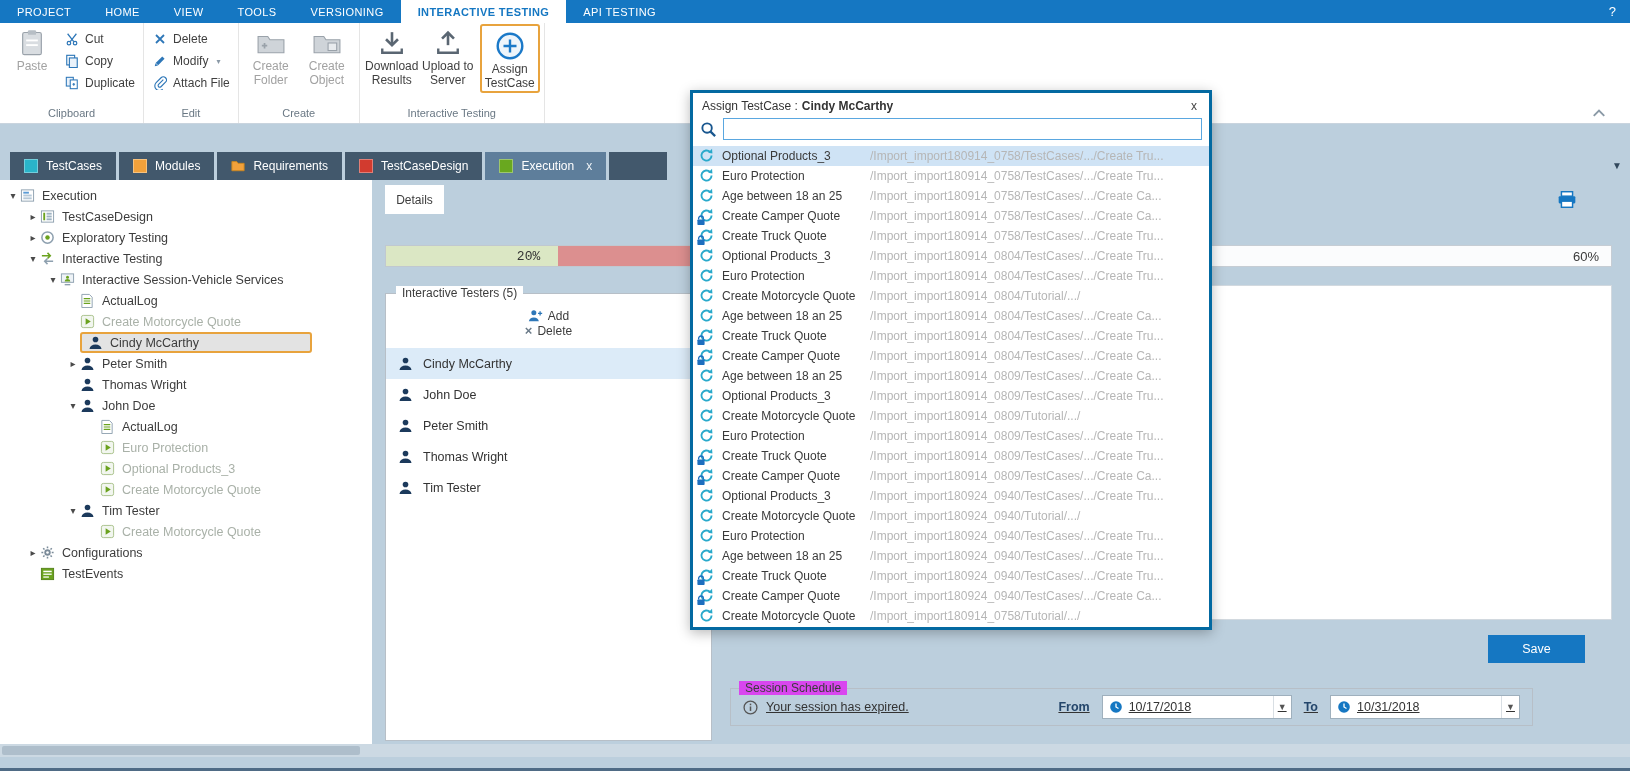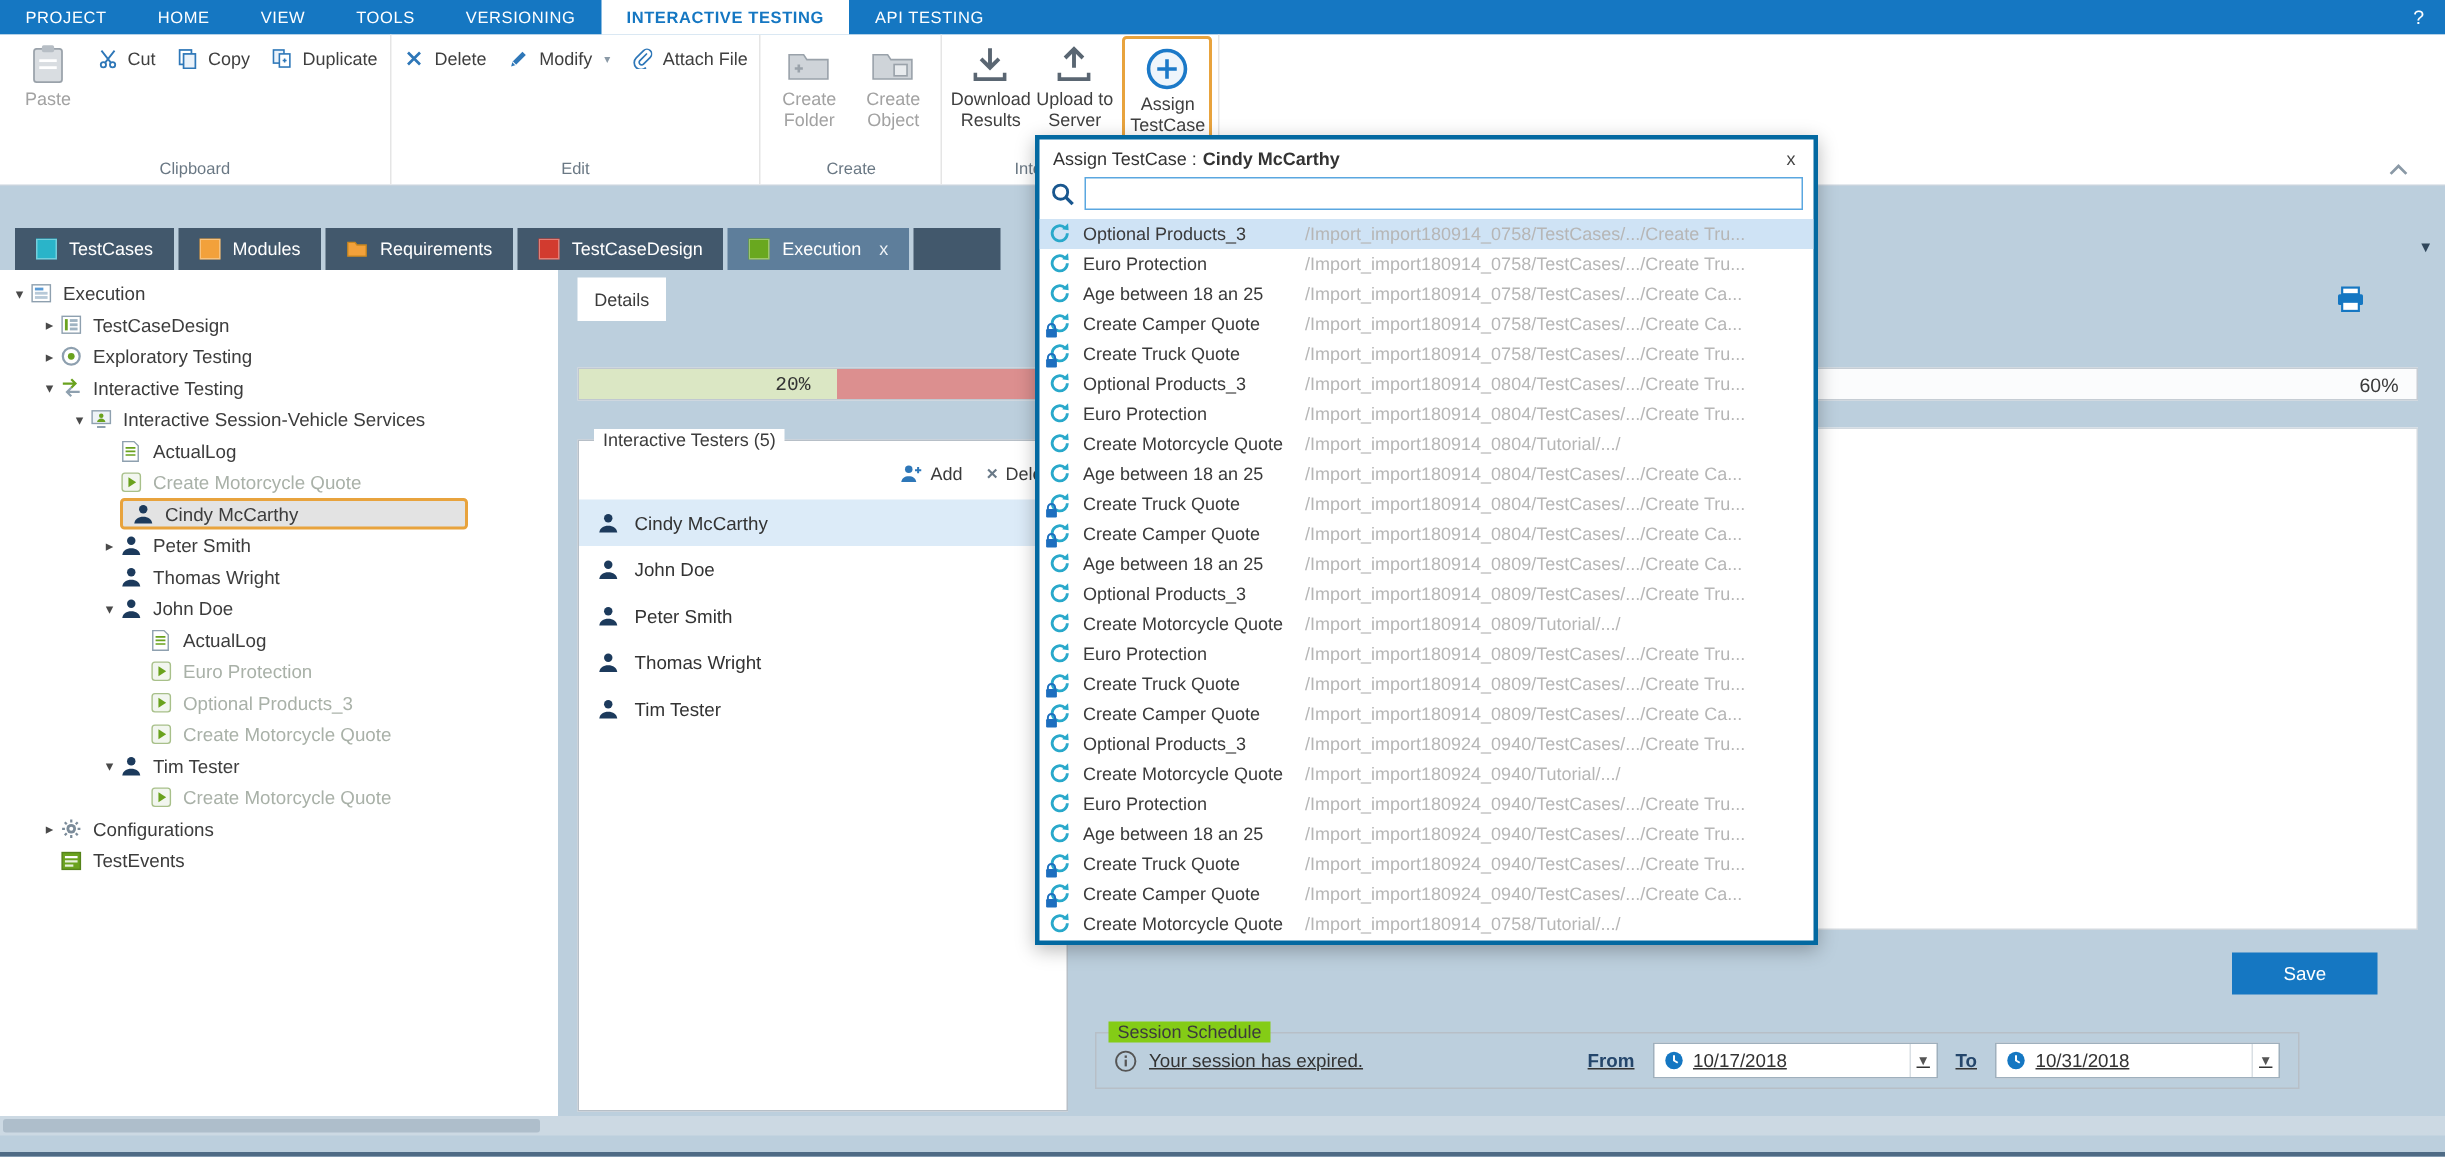--- a/index.html
+++ b/index.html
@@ -16,21 +16,21 @@
   
   .ribbon{position:absolute;top:23px;left:0;right:0;height:101px;background:#fff;border-bottom:1px solid #c9d4de;display:flex;}
   .rgroup{display:flex;flex-direction:column;padding:0 4px;}
   .rgroup+.rgroup{border-left:1px solid #e5e5e5;}
   .rgroup.last{border-right:1px solid #e5e5e5;}
   .rgroup-body{flex:1;display:flex;align-items:flex-start;}
   .rgroup-label{height:17px;text-align:center;font-size:11px;color:#6a7884;line-height:15px;}
   .big-btn{width:56px;display:flex;flex-direction:column;align-items:center;padding-top:5px;gap:2px;font-size:12px;color:#3f3f3f;text-align:center;line-height:1.15;}
   .big-btn .bicon{width:30px;height:30px;display:flex;align-items:center;justify-content:center;}
   .big-btn.disabled{color:#a2a2a2;}
-  .small-col{display:flex;flex-direction:row;padding-top:8px;gap:6px;}
+  .small-col{display:flex;flex-direction:column;padding-top:8px;gap:6px;}
   .small-btn{display:flex;align-items:center;gap:6px;font-size:12px;color:#3f3f3f;height:16px;padding:0 4px;white-space:nowrap;}
   .sicon{width:15px;height:15px;display:inline-flex;align-items:center;justify-content:center;}
   .mod-chev{color:#8a99a6;font-size:8px;margin-left:2px;}
   .assign-wrap{border:2px solid #e8a33d;border-radius:3px;margin:1px 0 3px 4px;display:flex;}
   .ribbon-collapse{position:absolute;right:24px;bottom:6px;width:14px;height:10px;}
 
   
   .tabstrip{position:absolute;top:152px;left:0;right:0;height:28px;display:flex;align-items:flex-end;padding-left:10px;gap:3px;}
   .tab{height:28px;background:#42586c;color:#fff;display:flex;align-items:center;gap:8px;padding:0 14px;font-size:12px;white-space:nowrap;}
   .tab.active{background:#5e7e9b;}
@@ -49,35 +49,35 @@
   .tree-sel{background:#e3e3e3;border:2px solid #e8a33d;border-radius:3px;display:flex;align-items:center;height:21px;padding:0 4px;min-width:232px;}
   .tree-sel .tree-icon{margin-left:2px;}
 
   
   .details-tab{position:absolute;left:385px;top:185px;width:59px;height:29px;background:#fff;display:flex;align-items:center;justify-content:center;font-size:12px;color:#3c3c3c;}
   .progress-mid{position:absolute;left:385px;top:245px;width:327px;height:22px;display:flex;border:1px solid #c0c8d0;background:#fff;}
   .pg-green{width:53%;background:#dbe7c4;display:flex;align-items:center;justify-content:flex-end;padding-right:18px;font-size:13px;color:#333;font-family:Liberation Mono, monospace;}
   .pg-red{flex:1;background:#dc8f8f;}
   .testers{position:absolute;left:385px;top:293px;width:327px;bottom:30px;background:#fff;border:1px solid #b7bfc7;}
   .testers-legend{position:absolute;left:10px;top:-8px;background:#fff;padding:0 6px;font-size:12px;color:#3c3c3c;}
-  .testers-actions{display:flex;justify-content:flex-end;align-items:center;gap:16px;padding:14px 6px 10px;font-size:12px;color:#3c3c3c;}
+  .testers-actions{display:flex;justify-content:flex-end;align-items:center;padding:14px 6px 10px;font-size:12px;color:#3c3c3c;flex-direction:column;}
   .action-btn{display:flex;align-items:center;gap:5px;}
   .x-gray{color:#6a7a88;font-weight:bold;font-size:13px;}
   .tester-row{height:31px;display:flex;align-items:center;gap:10px;padding-left:12px;font-size:12.5px;color:#333;}
   .tester-row.selected{background:#dcebf8;}
   .t-icon{width:15px;height:15px;display:inline-flex;}
 
   
   .right-panel{position:absolute;left:715px;right:8px;top:180px;bottom:27px;}
   .printer{position:absolute;right:45px;top:10px;width:20px;height:19px;}
   .progress-right{position:absolute;left:15px;right:10px;top:65px;height:22px;border:1px solid #c6cdd4;background:#fbfcfd;display:flex;align-items:center;justify-content:flex-end;padding-right:12px;font-size:13px;color:#3a3a3a;}
   .right-box{position:absolute;left:15px;right:10px;top:105px;height:335px;background:#fff;border:1px solid #d2d9df;}
   .save-btn{position:absolute;right:37px;top:455px;width:97px;height:28px;background:#1577c2;color:#fff;font-size:12.5px;border:none;display:flex;align-items:center;justify-content:center;cursor:default;}
   .schedule{position:absolute;left:15px;right:89px;top:508px;height:38px;border:1px solid #b7bfc7;}
-  .schedule-legend{position:absolute;left:8px;top:-8px;background:#84cc16;padding:0 6px;font-size:12px;color:#3c3c3c;}
+  .schedule-legend{position:absolute;left:8px;top:-8px;background:#d946ef;padding:0 6px;font-size:12px;color:#3c3c3c;}
   .schedule-row{display:flex;align-items:center;height:100%;padding:0 12px;gap:8px;font-size:12.5px;color:#333;text-decoration:underline;}
   .iicon{width:15px;height:15px;display:inline-flex;}
   .sch-spacer{flex:1;}
   .sch-label{font-weight:bold;color:#24466b;margin:0 4px;}
   .date-select{width:190px;height:24px;border:1px solid #9fb0bd;background:#fff;display:flex;align-items:center;padding-left:6px;gap:6px;font-size:12.5px;color:#333;}
   .cicon{width:14px;height:14px;display:inline-flex;}
   .date-arrow{margin-left:auto;width:18px;height:100%;display:flex;align-items:center;justify-content:center;color:#555;font-size:9px;border-left:1px solid #d9dfe4;}
 
   
   .hscroll{position:absolute;left:0;right:0;bottom:14px;height:13px;background:#ccd9e3;}

